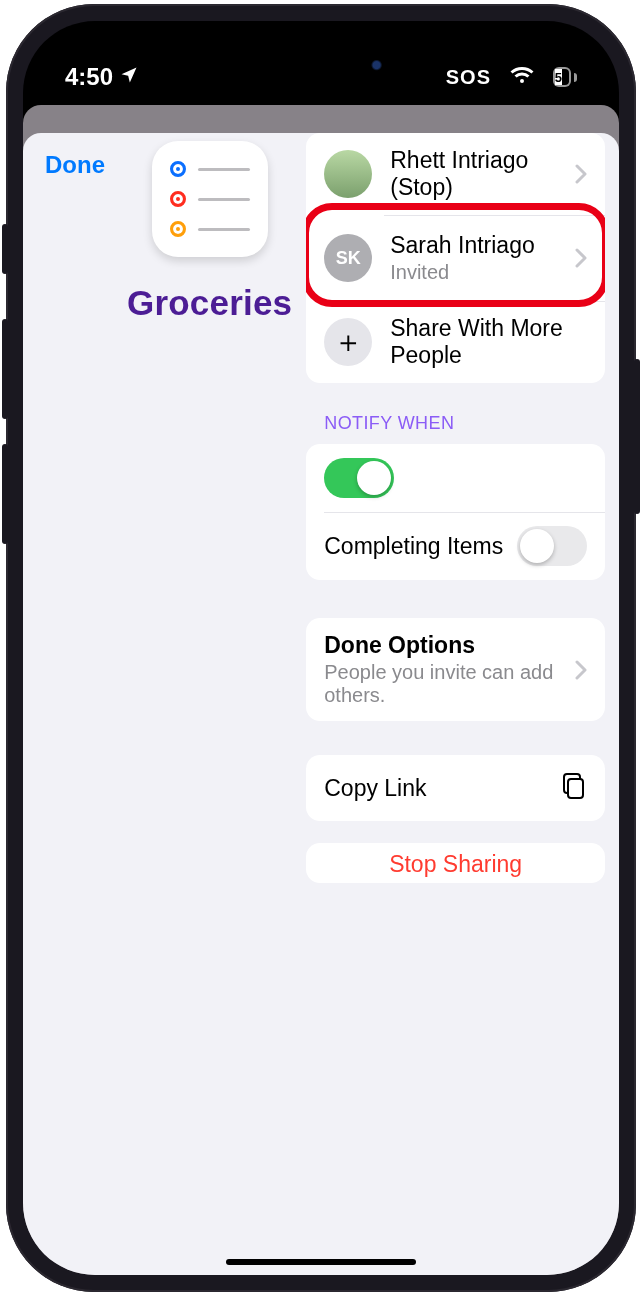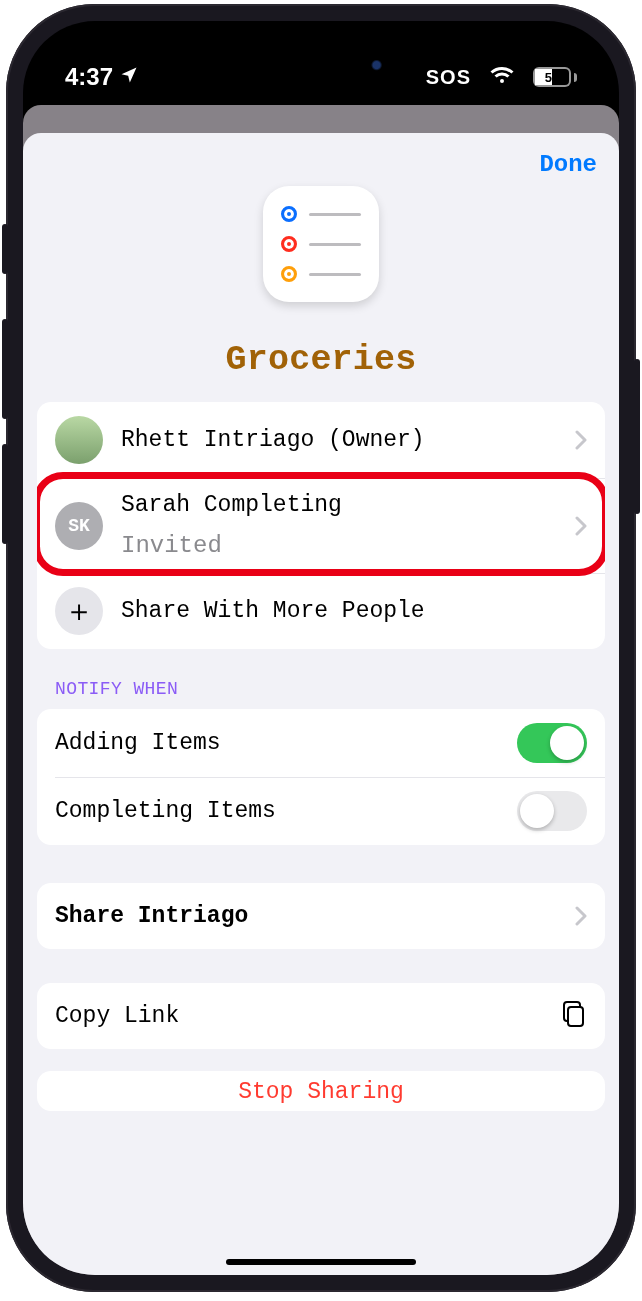--- a/index.html
+++ b/index.html
@@ -77,21 +77,21 @@
   }
   .status-right {
     display: flex; align-items: center; gap: 19px;
     font-size: 20px;
   }
   .battery {
     display: inline-flex; align-items: center;
     gap: 3px;
   }
   .battery-body {
-    width: 38px; height: 20px;
+    width: 18px; height: 20px;
     border: 2px solid rgba(255,255,255,.6);
     border-radius: 6px;
     position: relative;
     display:flex; align-items:center; justify-content:center;
     font-size: 13px; font-weight: 700; color:#000;
     background:
       linear-gradient(#fff,#fff) left / 51% 100% no-repeat;
   }
   .battery-cap {
     width: 3px; height: 9px;
@@ -107,22 +107,20 @@
     border-radius: 18px 18px 0 0;
   }
 
   .sheet {
     position: absolute;
     top: 112px; left: 0; right: 0; bottom: 0;
     background: #f2f2f7;
     border-radius: 18px 18px 0 0;
     overflow: hidden;
     display: flex;
-    flex-direction: column;
-    font-family: Liberation Mono, monospace;
   }
 
   .done-bar {
     display: flex;
     justify-content: flex-end;
     padding: 18px 22px 0;
   }
   .done {
     color: #007aff;
     font-size: 24px;
@@ -150,22 +148,22 @@
     background: #fff;
   }
   .d-blue  { border-color:#0b6fff; box-shadow: inset 0 0 0 3px #fff, inset 0 0 0 8px #0b6fff; }
   .d-red   { border-color:#ff2d1f; box-shadow: inset 0 0 0 3px #fff, inset 0 0 0 8px #ff2d1f; }
   .d-amber { border-color:#ff9f0a; box-shadow: inset 0 0 0 3px #fff, inset 0 0 0 8px #ff9f0a; }
   .dash { flex: 1; height: 3px; background: #bdbcbf; border-radius: 2px; }
 
   .list-title {
     font-size: 35px;
     font-weight: 700;
-    color: #a16207;
-    margin-top: 38px;
+    color: #4c1d95;
+    margin-top: 26px;
     letter-spacing: .2px;
   }
 
   .content {
     flex: 1;
     overflow: hidden;
     padding: 0 14px;
   }
 
   .card {
@@ -208,23 +206,23 @@
     display:flex; align-items:center; justify-content:center;
     font-size: 30px; font-weight: 300;
   }
 
   .label {
     font-size: 23px;
     color: #000;
     flex: 1;
   }
   .sub {
-    font-size: 24px;
+    font-size: 20px;
     color: #8a8a8e;
-    margin-top: 14px;
+    margin-top: 2px;
   }
   .stack { display:flex; flex-direction:column; flex:1; }
 
   .chev {
     color: #c7c7cc;
     flex-shrink: 0;
   }
   .chev svg { display:block; }
 
   .highlight {
@@ -290,21 +288,21 @@
   <div class="side-btn sb3"></div>
   <div class="side-btn sb4"></div>
 
   <div class="screen">
     <div class="notch">
         <div class="cam"></div>
       </div>
 
     <div class="status-bar">
       <div class="status-left">
-        <span>4:37</span>
+        <span>4:50</span>
         <span>
           <svg width="20" height="20" viewBox="0 0 24 24" fill="#fff">
               <path d="M3 11l18-8-8 18-2-8-8-2z"></path>
             </svg>
         </span>
       </div>
       <div class="status-right">
         <span style="letter-spacing:1px;">SOS</span>
         <span>
           <svg width="24" height="18" viewBox="0 0 24 18" fill="#fff">
@@ -342,69 +340,69 @@
             </div>
         </div>
         <div class="list-title">Groceries</div>
       </div>
 
       <div class="content">
 
         <div class="card" style="position:relative;">
           <div class="row">
             <div class="avatar"></div>
-            <span class="label">Rhett Intriago (Owner)</span>
+            <span class="label">Rhett Intriago (Stop)</span>
             <span class="chev">
               <svg width="12" height="20" viewBox="0 0 12 20" fill="none" stroke="#c7c7cc" stroke-width="3" stroke-linecap="round" stroke-linejoin="round">
                   <path d="M2 2l8 8-8 8"></path>
                 </svg>
             </span>
           </div>
 
           <div class="row" style="min-height:86px;">
             <div class="avatar initials">SK</div>
             <div class="stack">
-              <span class="label">Sarah Completing</span>
+              <span class="label">Sarah Intriago</span>
               <span class="sub">Invited</span>
             </div>
             <span class="chev">
               <svg width="12" height="20" viewBox="0 0 12 20" fill="none" stroke="#c7c7cc" stroke-width="3" stroke-linecap="round" stroke-linejoin="round">
                   <path d="M2 2l8 8-8 8"></path>
                 </svg>
             </span>
           </div>
 
           <div class="row">
             <div class="avatar plus">＋</div>
             <span class="label">Share With More People</span>
           </div>
 
           <div class="highlight" style="top:70px; left:-4px; right:-4px; height:104px;"></div>
         </div>
 
         <div class="section-header">Notify When</div>
         <div class="card notify tight">
           <div class="row">
-            <span class="label">Adding Items</span>
             <div class="toggle on">
                 <div class="knob"></div>
               </div>
           </div>
           <div class="row">
             <span class="label">Completing Items</span>
             <div class="toggle off">
                 <div class="knob"></div>
               </div>
           </div>
         </div>
 
         <div class="card">
           <div class="row">
             <div class="stack">
-              <span class="label bold">Share Intriago</span>
+              <span class="label bold">Done Options</span>
+              <span class="sub">People you invite can add others.</span>
             </div>
             <span class="chev">
               <svg width="12" height="20" viewBox="0 0 12 20" fill="none" stroke="#c7c7cc" stroke-width="3" stroke-linecap="round" stroke-linejoin="round">
                   <path d="M2 2l8 8-8 8"></path>
                 </svg>
             </span>
           </div>
         </div>
 
         <div class="card last">

